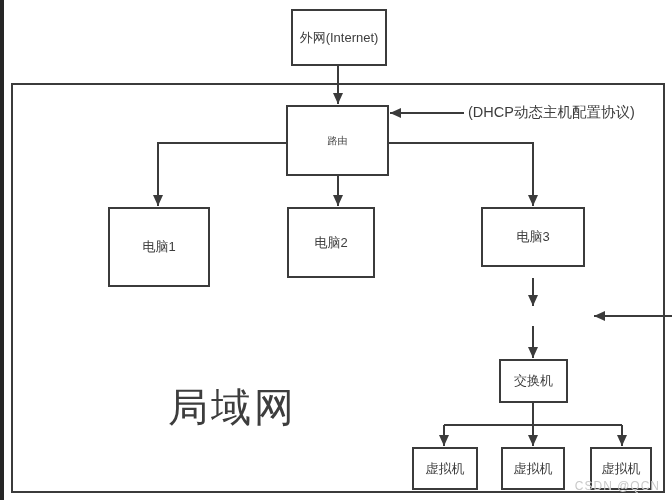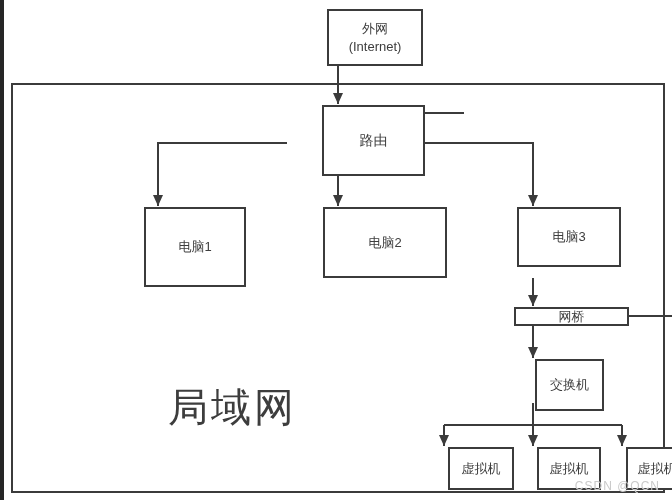--- a/index.html
+++ b/index.html
@@ -40,36 +40,35 @@
     width: 672px; height: 500px;
     pointer-events: none;
   }
   .connector { stroke: var(--stroke); stroke-width: 2; fill: none; }
   .arrowhead { fill: var(--stroke); }
   .node {
     position: absolute;
     border: 2px solid var(--stroke);
     background: var(--bg);
     display: flex;
-    flex-direction: column;
+    flex-direction: row;
     align-items: center;
     justify-content: center;
     font-size: 13px;
     line-height: 1.35;
     color: var(--text);
     text-align: center;
-    margin-left: 36px;
   }
   .node-internet { left: 291px; top: 9px;  width: 96px;  height: 57px; }
-  .node-router   { left: 286px; top: 105px; width: 103px; height: 71px; font-size: 14px; }
+  .node-router   { left: 286px; top: 105px; width: 103px; height: 71px; font-size: 10px; }
   .node-pc1      { left: 108px; top: 207px; width: 102px; height: 80px; }
-  .node-pc2      { left: 287px; top: 207px; width: 124px; height: 71px; }
+  .node-pc2      { left: 287px; top: 207px; width: 88px; height: 71px; }
   .node-pc3      { left: 481px; top: 207px; width: 104px; height: 60px; }
   .node-bridge   { left: 478px; top: 307px; width: 115px; height: 19px; }
-  .node-switch   { left: 499px; top: 359px; width: 69px;  height: 52px; }
+  .node-switch   { left: 499px; top: 359px; width: 69px;  height: 44px; }
   .node-vm1      { left: 412px; top: 447px; width: 66px;  height: 43px; }
   .node-vm2      { left: 501px; top: 447px; width: 64px;  height: 43px; }
   .node-vm3      { left: 590px; top: 447px; width: 62px;  height: 43px; }
   .dhcp-label {
     position: absolute;
     left: 468px; top: 103px;
     font-size: 14.5px;
     white-space: nowrap;
     color: var(--text);
   }
@@ -143,38 +142,36 @@
   </div>
 
   <div class="node node-pc2">
     <span>电脑2</span>
   </div>
 
   <div class="node node-pc3">
     <span>电脑3</span>
   </div>
 
-  <div class="node node-bridge">
-    <span>网桥</span>
-  </div>
 
   <div class="node node-switch">
     <span>交换机</span>
   </div>
 
   <div class="node node-vm1">
     <span>虚拟机</span>
   </div>
 
   <div class="node node-vm2">
     <span>虚拟机</span>
   </div>
 
   <div class="node node-vm3">
     <span>虚拟机</span>
   </div>
 
+  <div class="dhcp-label">(DHCP动态主机配置协议)</div>
 
   <div class="lan-title">局域网</div>
 
   <div class="watermark">CSDN @QCN</div>
 
 </div>
 
 </body></html>

